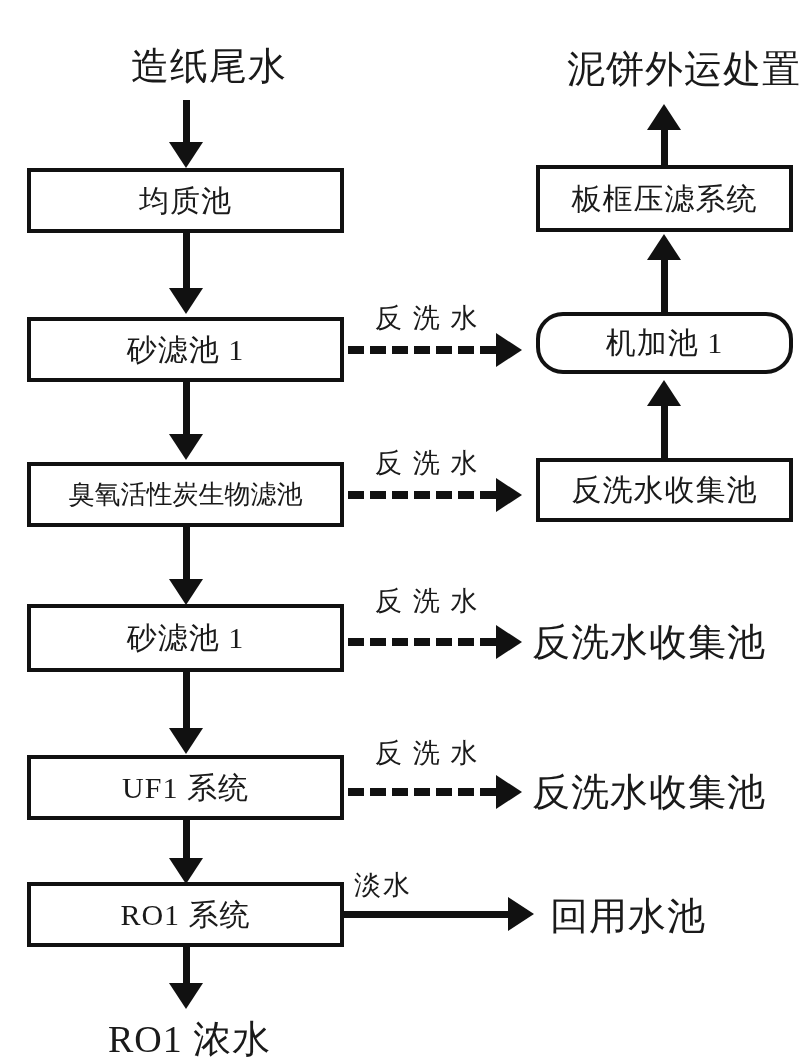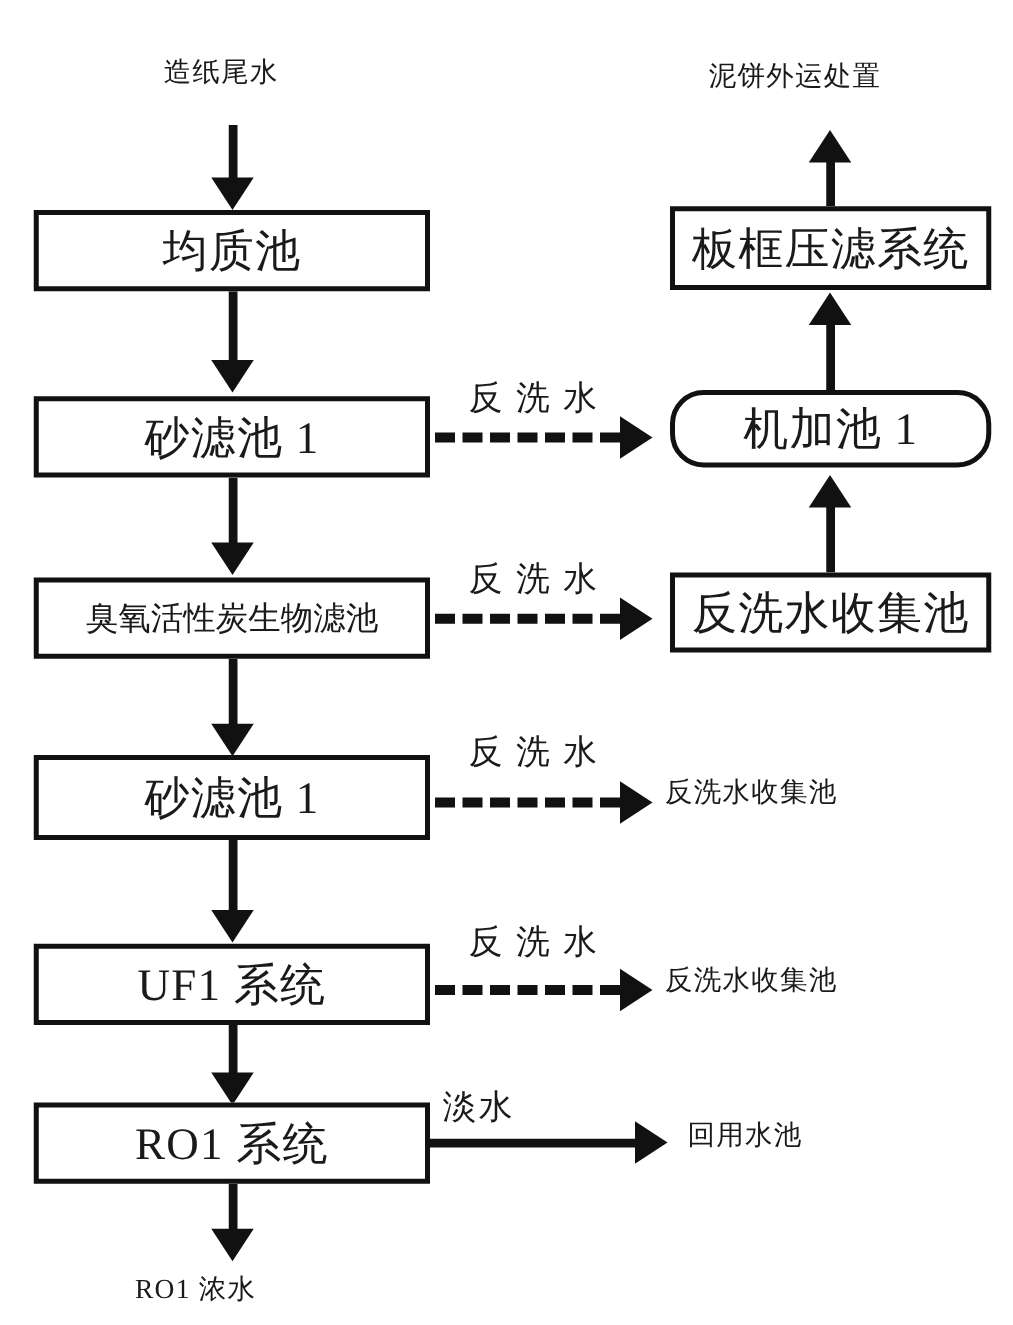--- a/index.html
+++ b/index.html
@@ -24,30 +24,30 @@
     border: 4px solid #111111;
     background: #ffffff;
     display: flex;
     align-items: center;
     justify-content: center;
     color: #1a1a1a;
     letter-spacing: 1px;
     z-index: 4;
   }
   .box-label {
-    font-size: 36px;
+    font-size: 30px;
     line-height: 1;
     white-space: nowrap;
   }
   .box.narrowtext .box-label { font-size: 26px; letter-spacing: 0px; }
 
   
   .textnode {
     position: absolute;
-    font-size: 22px;
+    font-size: 38px;
     color: #1a1a1a;
     white-space: nowrap;
     letter-spacing: 1px;
     line-height: 1;
     z-index: 4;
   }
 
   
   .edgelabel {
     position: absolute;

